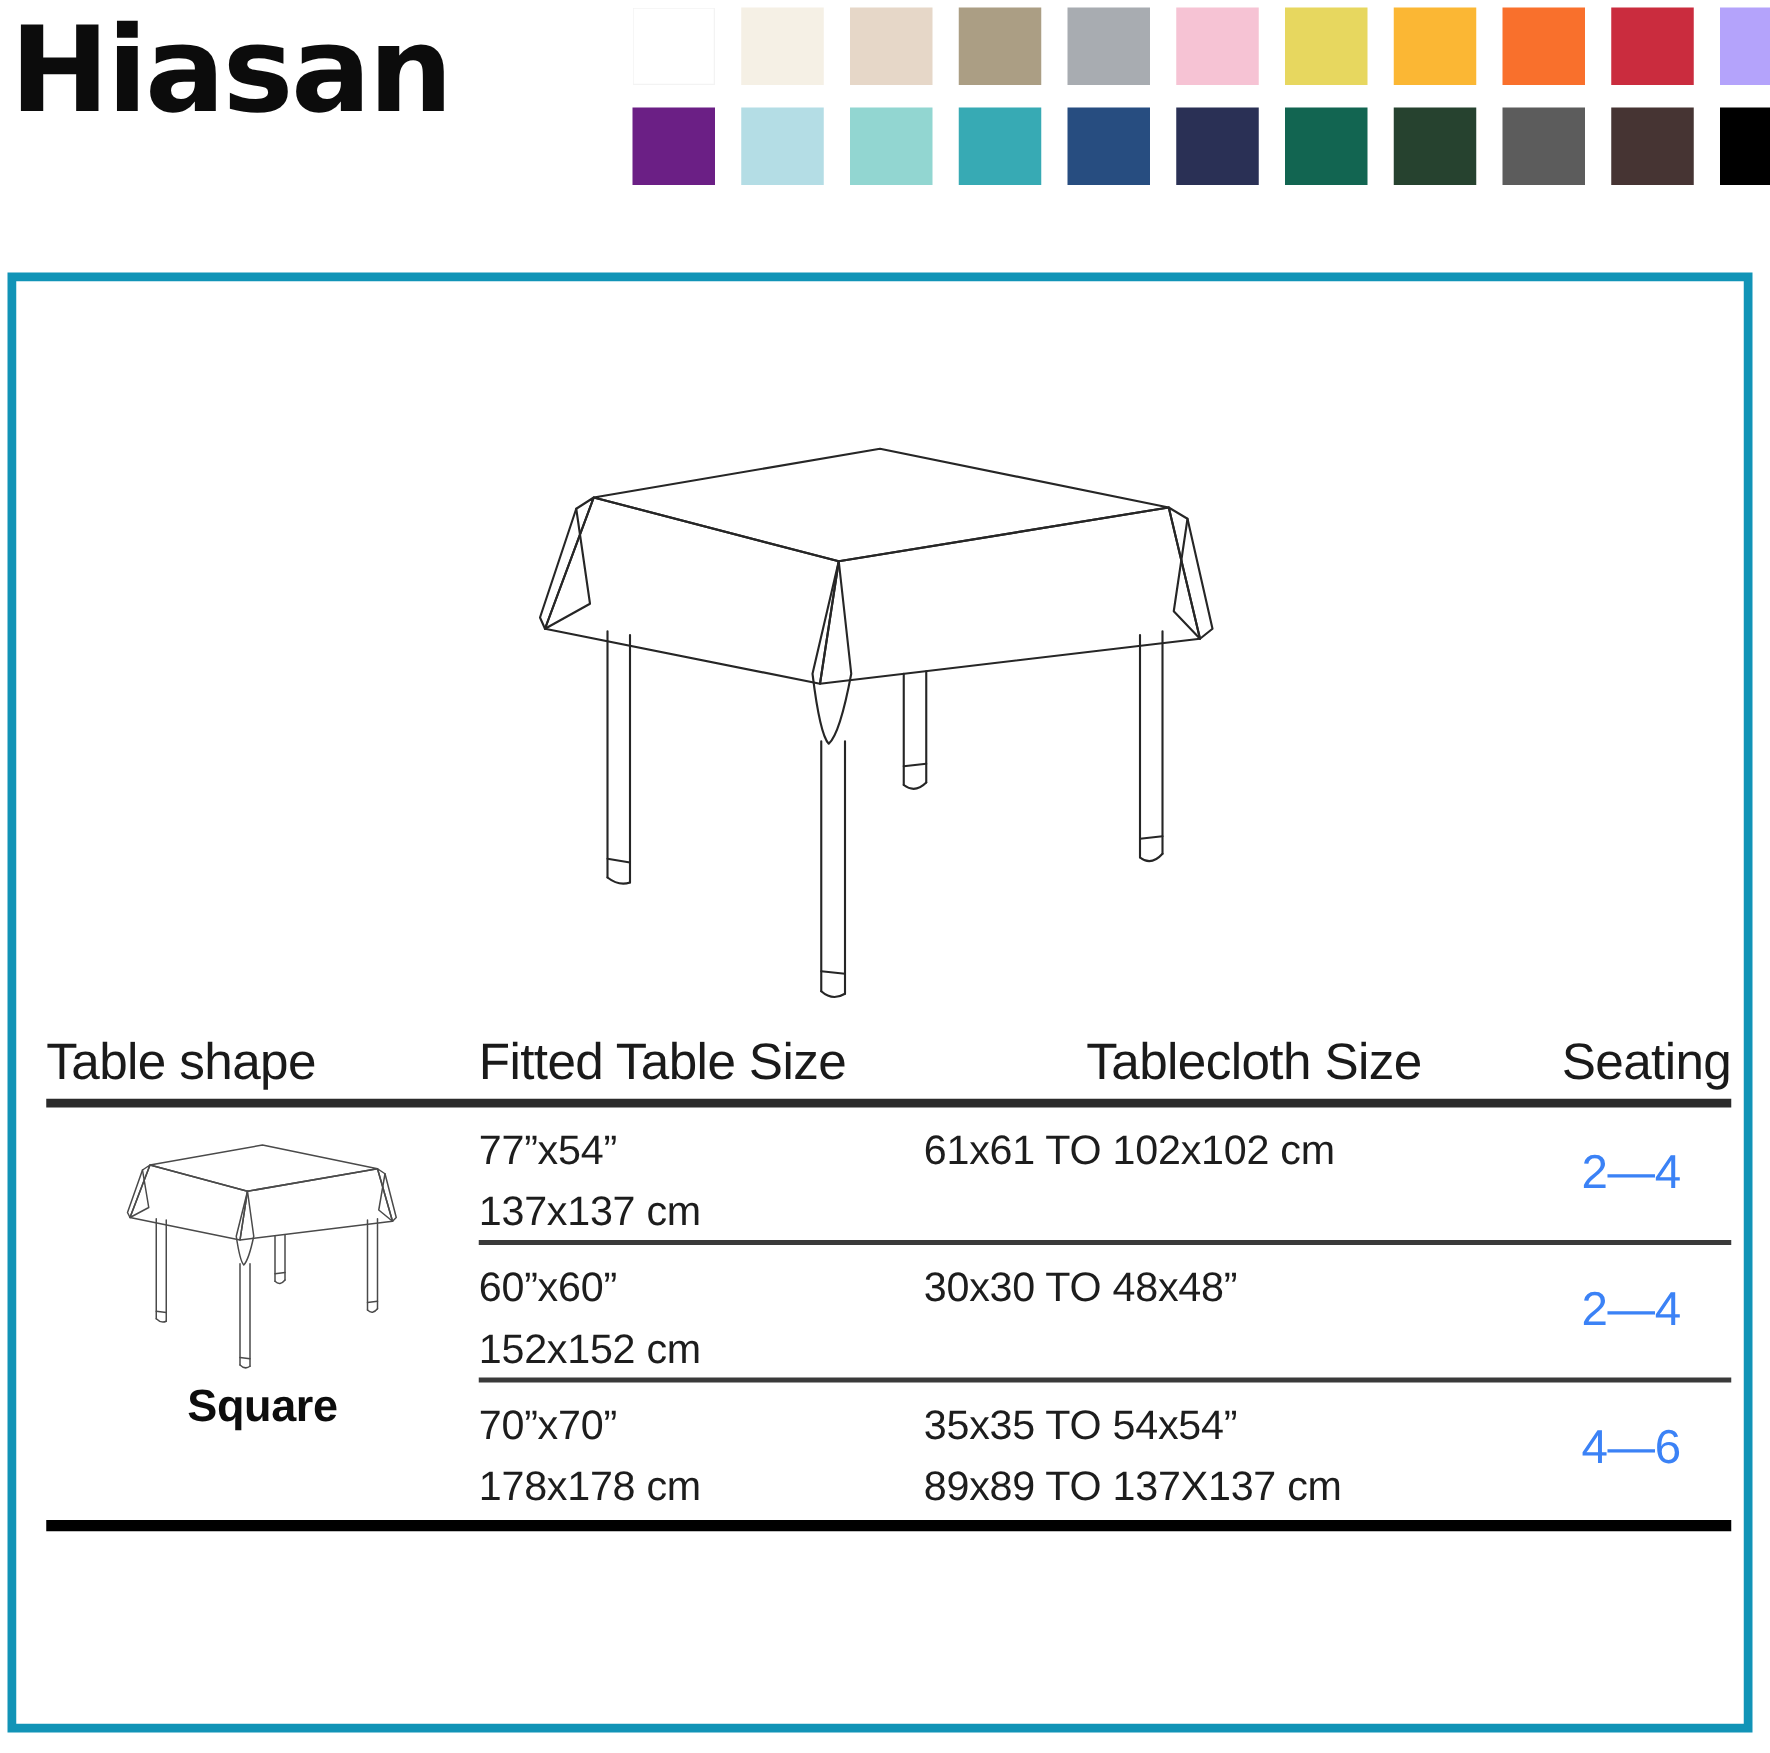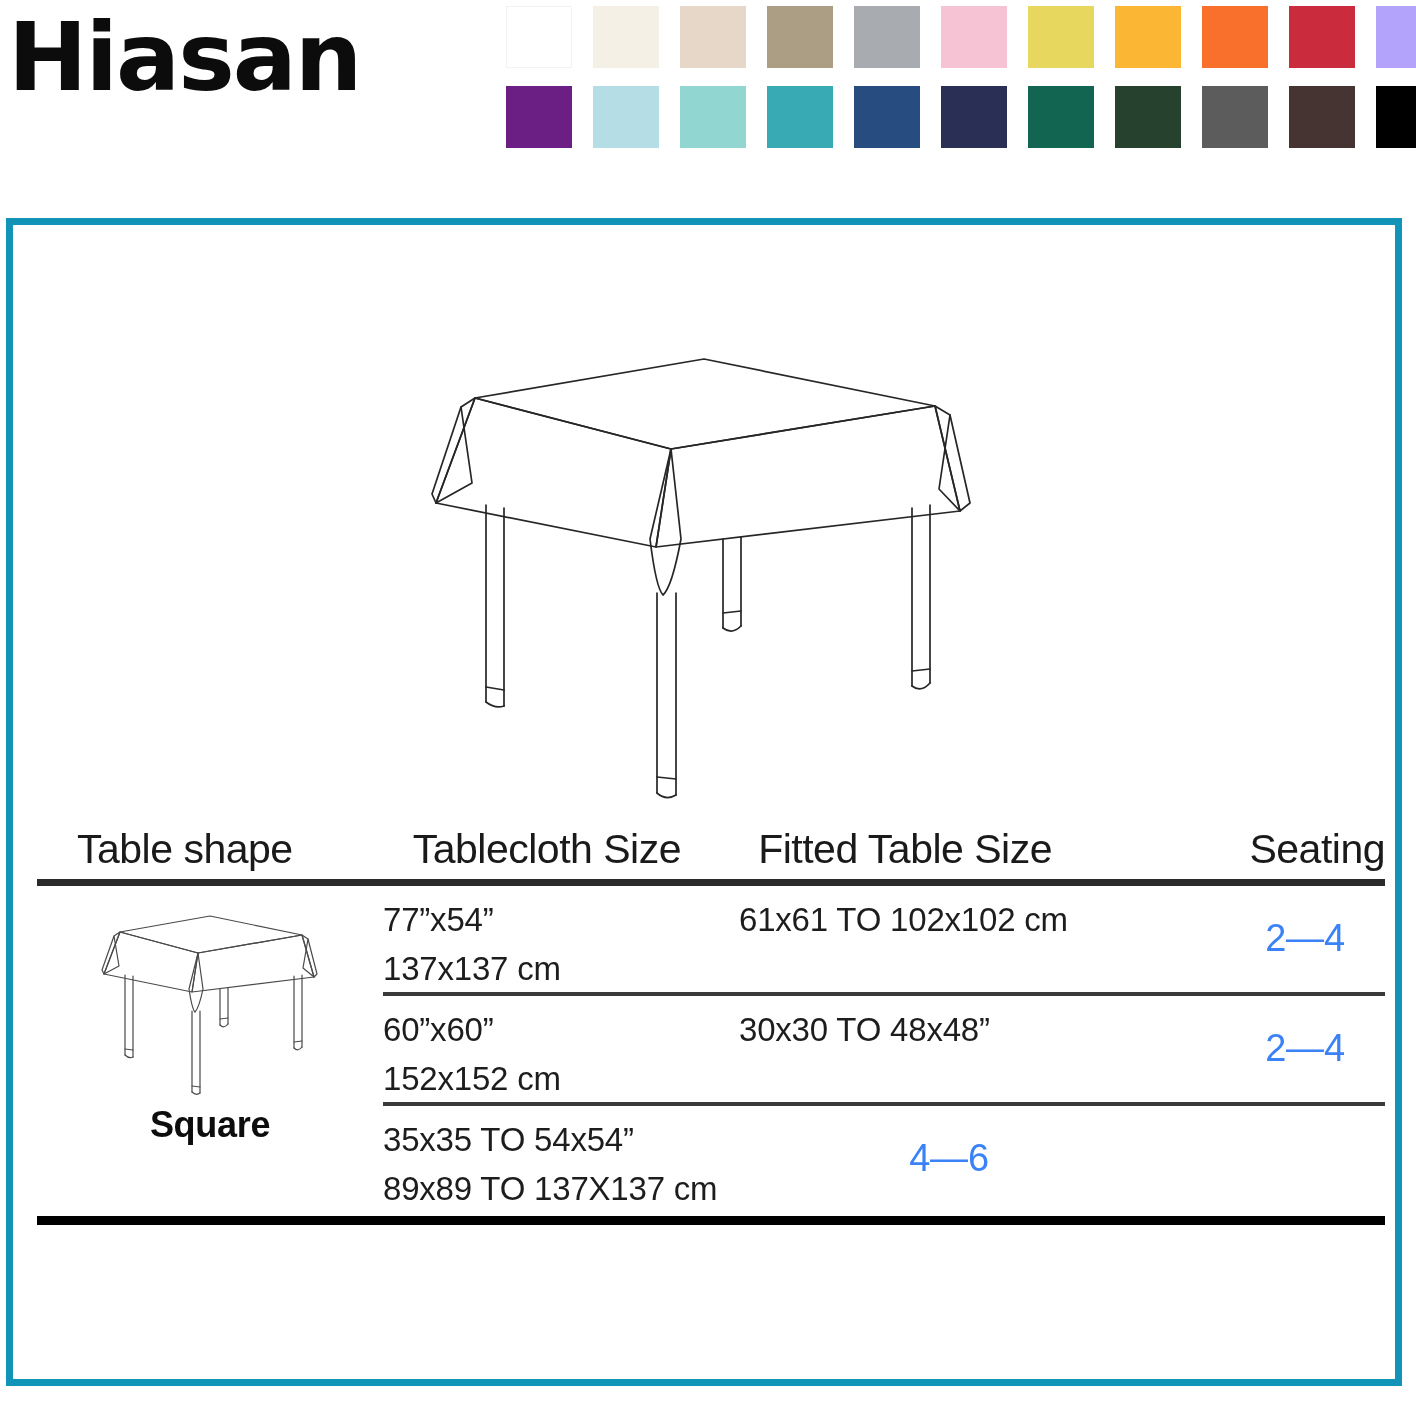--- a/index.html
+++ b/index.html
@@ -91,21 +91,21 @@
     height: 66px;
   }
   .th {
     color: #1a1a1a;
     font-size: 41px;
     font-weight: 400;
     font-family: "Liberation Sans", sans-serif;
     letter-spacing: -0.5px;
     white-space: nowrap;
   }
-  .col-shape   { width: 346px; margin-left: 40px; }
+  .col-shape   { width: 346px; }
   .col-cloth   { width: 356px; }
   .col-fitted  { width: 486px; }
   .col-seating { width: 160px; text-align: right; }
 
   .rule-thick-top {
     height: 7px;
     background: #2b2b2b;
     margin-top: 6px;
     width: 100%;
   }
@@ -258,22 +258,22 @@
       <path d="M489 165 L 489 343 M507 162 L 507 340"></path>
       <path d="M489 343 Q 498 350 507 340"></path>
       <path d="M489 328 L 507 326"></path>
     </svg>
   </div>
 
   <div id="size-table">
 
     <div class="table-head">
       <div class="th col-shape">Table shape</div>
+      <div class="th col-fitted">Fitted Table Size</div>
       <div class="th col-cloth">Tablecloth Size</div>
-      <div class="th col-fitted">Fitted Table Size</div>
       <div class="th col-seating">Seating</div>
     </div>
 
     <div class="rule-thick-top"></div>
 
     <div class="table-body">
 
       <div class="shape-cell">
         <div id="shape-icon">
           <svg viewBox="0 0 232 196" xmlns="http://www.w3.org/2000/svg" fill="none" stroke="#4a4a4a" stroke-width="1.2" stroke-linejoin="round" stroke-linecap="round">
@@ -326,20 +326,24 @@
           <div class="cell-fitted">
             <div class="line">30x30 TO 48x48”</div>
           </div>
           <div class="cell-seating">
             <div class="seat-value">2—4</div>
           </div>
           <div class="rule-row"></div>
         </div>
 
         <div class="data-row last">
+          <div class="cell-cloth">
+            <div class="line">70”x70”</div>
+            <div class="line">178x178 cm</div>
+          </div>
           <div class="cell-fitted">
             <div class="line">35x35 TO 54x54”</div>
             <div class="line">89x89 TO 137X137 cm</div>
           </div>
           <div class="cell-seating">
             <div class="seat-value">4—6</div>
           </div>
 
         </div>
 

